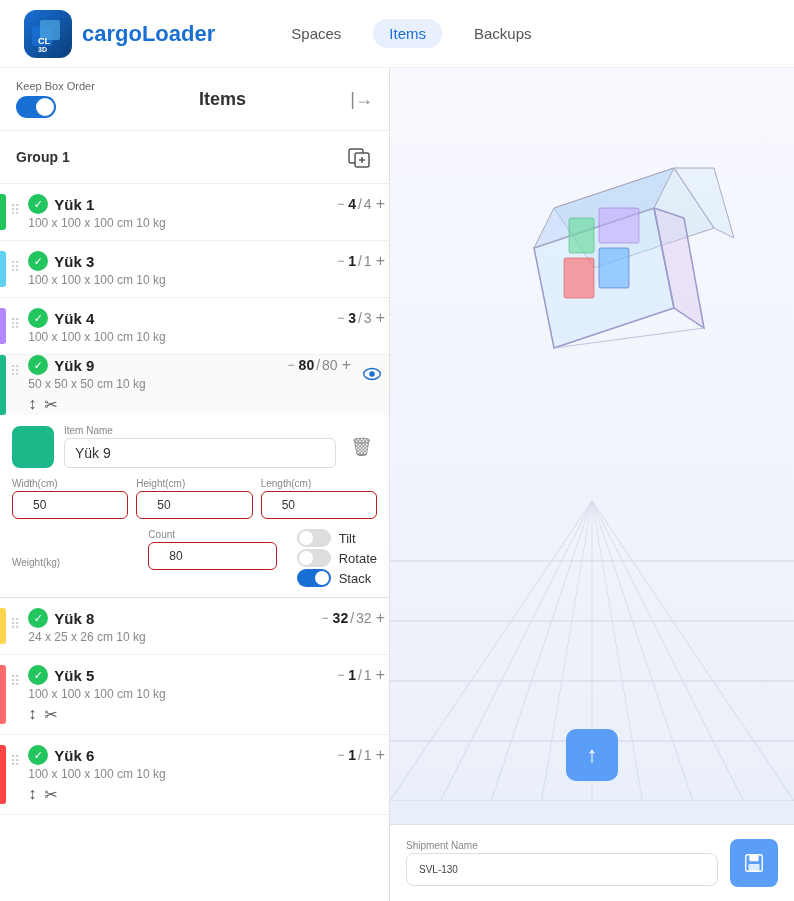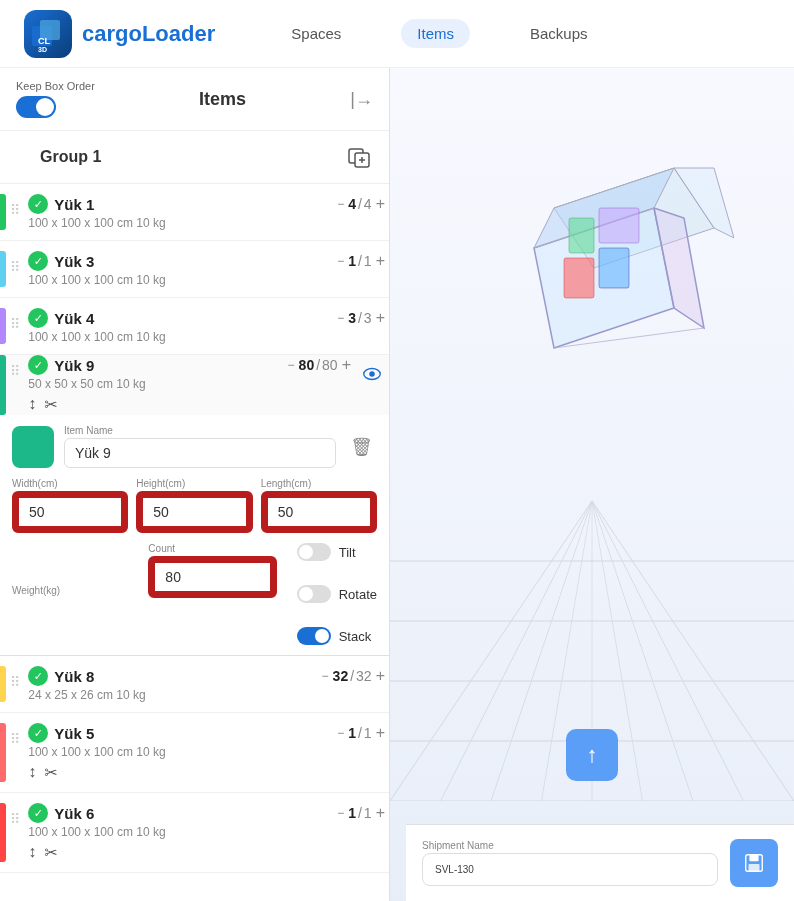--- a/index.html
+++ b/index.html
@@ -4,40 +4,40 @@
   <style>
     * { box-sizing: border-box; margin: 0; padding: 0; }
     body { font-family: -apple-system, BlinkMacSystemFont, 'Segoe UI', sans-serif; background: #f5f5f5; width: 794px; height: 901px; overflow: hidden; position: relative; }
 
     
     .header { background: white; display: flex; align-items: center; padding: 0 24px; height: 68px; border-bottom: 1px solid #eee; position: relative; z-index: 10; }
     .logo { display: flex; align-items: center; gap: 10px; margin-right: 60px; }
     .logo-icon { width: 48px; height: 48px; background: linear-gradient(135deg, #1a6fd4, #0a3d7a); border-radius: 12px; display: flex; align-items: center; justify-content: center; color: white; font-weight: bold; font-size: 13px; }
     .logo-text { font-size: 22px; font-weight: 400; color: #333; }
     .logo-text span { color: #1a6fd4; font-weight: 600; }
-    .nav { display: flex; gap: 44px; align-items: center; }
+    .nav { display: flex; gap: 16px; align-items: center; }
     .nav-item { font-size: 15px; color: #555; text-decoration: none; cursor: pointer; padding: 6px 16px; border-radius: 20px; }
     .nav-item.active { background: #e8f0fe; color: #1a6fd4; font-weight: 500; }
 
     
     .main { display: flex; height: calc(901px - 68px); }
 
     
     .sidebar { width: 390px; background: white; border-right: 1px solid #e0e0e0; display: flex; flex-direction: column; overflow: hidden; }
     .sidebar-header { display: flex; align-items: center; justify-content: space-between; padding: 12px 16px; border-bottom: 1px solid #eee; }
     .keep-box-order { display: flex; flex-direction: column; align-items: flex-start; gap: 4px; justify-content: center; }
     .keep-box-label { font-size: 11px; color: #666; }
     .toggle { width: 40px; height: 22px; background: #1a6fd4; border-radius: 11px; position: relative; cursor: pointer; }
     .toggle::after { content: ''; position: absolute; width: 18px; height: 18px; background: white; border-radius: 50%; top: 2px; left: 20px; }
     .sidebar-title { font-size: 18px; font-weight: 600; color: #333; }
     .expand-icon { font-size: 18px; color: #888; cursor: pointer; }
 
     
     .group-header { display: flex; align-items: center; justify-content: space-between; padding: 12px 16px; border-bottom: 1px solid #eee; }
-    .group-title { font-size: 16px; font-weight: 600; color: #333; margin-left: 24px; }
+    .group-title { font-size: 14px; font-weight: 600; color: #333; }
     .group-add-icon { width: 28px; height: 28px; display: flex; align-items: center; justify-content: center; cursor: pointer; color: #666; }
 
     
     .items-list { overflow-y: auto; flex: 1; }
 
     
     .item-row { display: flex; align-items: flex-start; padding: 10px 0; border-bottom: 1px solid #f0f0f0; position: relative; }
     .drag-handle { padding: 8px 4px; color: #ccc; cursor: grab; font-size: 14px; flex-shrink: 0; }
     .item-content { flex: 1; padding: 0 4px; }
     .item-top { display: flex; align-items: center; justify-content: space-between; }
@@ -60,43 +60,43 @@
     .edit-panel { padding: 10px 12px; background: white; }
     .color-name-row { display: flex; align-items: center; gap: 10px; margin-bottom: 10px; }
     .color-swatch { width: 42px; height: 42px; background: #1db88a; border-radius: 8px; flex-shrink: 0; cursor: pointer; }
     .item-name-input-wrap { flex: 1; position: relative; }
     .field-label { font-size: 10px; color: #888; margin-bottom: 2px; }
     .text-input { width: 100%; border: 1px solid #ddd; border-radius: 6px; padding: 6px 10px; font-size: 14px; color: #333; }
     .delete-btn { color: #888; cursor: pointer; font-size: 18px; padding: 4px; }
 
     .dims-row { display: flex; gap: 8px; margin-bottom: 10px; }
     .dim-field { flex: 1; }
-    .dim-input { width: 100%; border: 7px solid #b91c1c; border-radius: 6px; padding: 6px 10px; font-size: 14px; color: #333; }
+    .dim-input { width: 100%; border: 1px solid #b91c1c; border-radius: 6px; padding: 6px 20px; font-size: 12px; color: #333; }
 
     .weight-count-row { display: flex; gap: 8px; align-items: flex-end; }
     .weight-field { flex: 1; }
     .count-field { flex: 1; }
 
     
-    .toggles-panel { display: flex; flex-direction: column; gap: 24px; justify-content: center; padding: 0 0 0 12px; }
+    .toggles-panel { display: flex; flex-direction: column; gap: 2px; justify-content: center; padding: 0 0 0 12px; }
     .toggle-row { display: flex; align-items: center; gap: 8px; }
     .toggle-label { font-size: 13px; color: #333; }
     .mini-toggle { width: 34px; height: 18px; background: #ddd; border-radius: 9px; position: relative; cursor: pointer; flex-shrink: 0; }
     .mini-toggle.on { background: #1a6fd4; }
     .mini-toggle::after { content: ''; position: absolute; width: 14px; height: 14px; background: white; border-radius: 50%; top: 2px; left: 2px; transition: left 0.2s; }
     .mini-toggle.on::after { left: 18px; }
 
     
     .canvas-area { flex: 1; background: linear-gradient(180deg, #f8f9ff 0%, #e8eef8 100%); position: relative; overflow: hidden; }
 
     
     .upload-btn { position: absolute; bottom: 120px; left: 50%; transform: translateX(-50%); background: #5b9ef7; color: white; width: 52px; height: 52px; border-radius: 10px; display: flex; align-items: center; justify-content: center; cursor: pointer; font-size: 22px; }
 
     
-    .shipment-bar { position: absolute; bottom: 0; left: 16px; right: 0; background: white; border-top: 1px solid #e0e0e0; padding: 14px 16px; display: flex; align-items: center; gap: 12px; }
+    .shipment-bar { position: absolute; bottom: 0; left: 0; right: 0; background: white; border-top: 1px solid #e0e0e0; padding: 14px 16px; display: flex; align-items: center; gap: 12px; }
     .shipment-name-field { flex: 1; }
     .shipment-input { width: 100%; border: 1px solid #ddd; border-radius: 8px; padding: 10px 12px; font-size: 10px; color: #404040; }
     .save-btn { background: #5b9ef7; color: white; border: none; border-radius: 8px; width: 48px; height: 48px; display: flex; align-items: center; justify-content: center; cursor: pointer; font-size: 20px; }
 
     
     .box-3d { position: absolute; top: 60px; right: 60px; width: 220px; height: 280px; }
 
     
     .items-list::-webkit-scrollbar { width: 4px; }
     .items-list::-webkit-scrollbar-track { background: #f1f1f1; }

